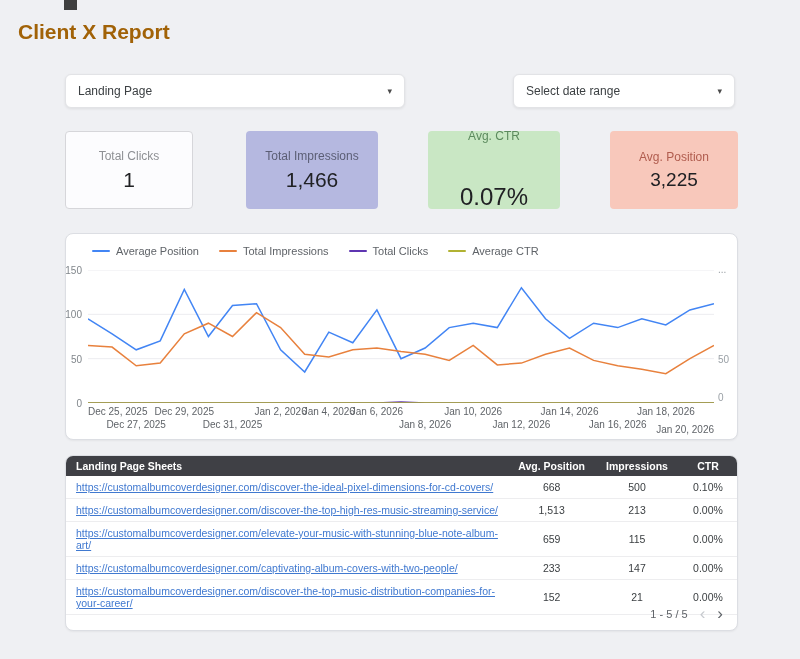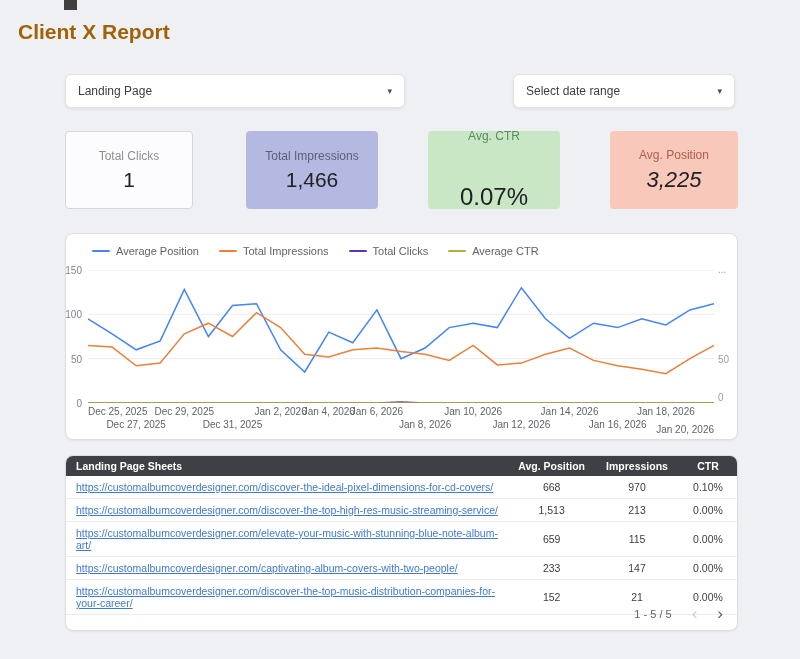--- a/index.html
+++ b/index.html
@@ -18,21 +18,21 @@
 
   .card { position:absolute; top:131px; height:78px; border-radius:4px; display:flex; flex-direction:column;
     align-items:center; justify-content:center; gap:5px; }
   .card[data-sc="0"] { left:65px;  width:128px; }
   .card[data-sc="1"] { left:246px; width:132px; }
   .card[data-sc="2"] { left:428px; width:132px;gap:40px; }
   .card[data-sc="3"] { left:610px; width:128px; }
   .sc-label { font-size:12px; }
   .sc-value { font-size:21px; color:#202124; }
   .card[data-sc="2"] .sc-value { font-size:24px; }
-  .card[data-sc="3"] .sc-value { font-size:22px;font-style:italic; }
+  .card[data-sc="3"] .sc-value { font-size:19px; }
 
   .chart-card { position:absolute; left:65px; top:233px; width:673px; height:207px; background:#fff;
     border:1px solid #dcdee3; border-radius:8px; box-shadow:0 1px 2px rgba(0,0,0,0.05); }
   .legend { position:absolute; left:26px; top:11px; display:flex; gap:20px; align-items:center; }
   .legend-item { display:flex; align-items:center; gap:6px; font-size:11px; color:#5f6368; }
   .legend-swatch { width:18px; height:2px; border-radius:1px; }
   .y-left { position:absolute; left:0; top:36px; width:18px; height:133px; }
   .y-left span { position:absolute; right:2px; font-size:10px; color:#80868b; transform:translateY(-50%);padding-left:20px; }
   .plot { position:absolute; left:22px; top:36px; width:626px; height:133px; }
   .plot svg { width:626px; height:133px; display:block; }
@@ -46,21 +46,21 @@
 
   .table-card { position:absolute; left:65px; top:455px; width:673px; height:176px; background:#fff;
     border:1px solid #dcdee3; border-radius:8px; overflow:hidden; box-shadow:0 1px 2px rgba(0,0,0,0.05); }
   table { width:100%; border-collapse:collapse; font-size:10.5px; }
   thead th { background:#3f4045; color:#fff; font-weight:700; padding:4px 10px; text-align:left;
     font-size:10.5px; white-space:nowrap; }
   th.num, td.num { text-align:center; width:84px; }
   th.ctr, td.ctr { text-align:center; width:58px; }
   tbody td { padding:5px 10px; border-bottom:1px solid #ededef; color:#3c4043; }
   td.url a { color:#4079d0; text-decoration:underline; }
-  .pagination { position:absolute; right:14px; bottom:8px; display:flex; align-items:center; gap:20px;
+  .pagination { position:absolute; right:14px; bottom:8px; display:flex; align-items:center; gap:12px;
     font-size:11px; color:#5f6368;margin-top:24px; }
   .pg-btn { font-size:17px; line-height:1; color:#5f6368; cursor:pointer; user-select:none; }
   .pg-btn.disabled { color:#c6c9ce; cursor:default; }
 </style>
 </head>
 <body>
 
 <div class="page">
 
   <div class="logo-mark"></div>
@@ -159,21 +159,21 @@
           <th>Landing Page Sheets</th>
           <th class="num">Avg. Position</th>
           <th class="num">Impressions</th>
           <th class="ctr">CTR</th>
         </tr>
       </thead>
       <tbody id="table-body">
           <tr>
             <td class="url"><a href="#">https://customalbumcoverdesigner.com/discover-the-ideal-pixel-dimensions-for-cd-covers/</a></td>
             <td class="num">668</td>
-            <td class="num">970</td>
+            <td class="num">500</td>
             <td class="ctr">0.10%</td>
           </tr>
           <tr>
             <td class="url"><a href="#">https://customalbumcoverdesigner.com/discover-the-top-high-res-music-streaming-service/</a></td>
             <td class="num">1,513</td>
             <td class="num">213</td>
             <td class="ctr">0.00%</td>
           </tr>
           <tr>
             <td class="url"><a href="#">https://customalbumcoverdesigner.com/elevate-your-music-with-stunning-blue-note-album-art/</a></td>

